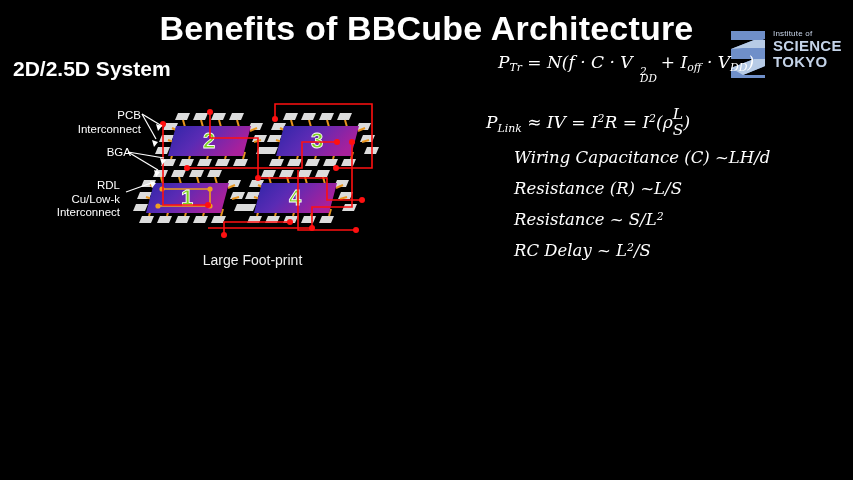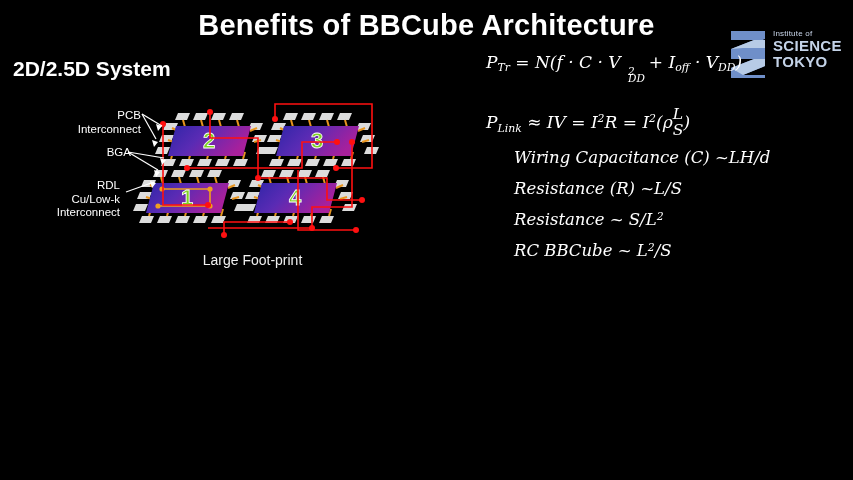--- a/index.html
+++ b/index.html
@@ -2,21 +2,21 @@
 <html><head>
 <meta charset="utf-8">
 <style>
   html,body{margin:0;padding:0;background:#000;}
   body{width:853px;height:480px;overflow:hidden;font-family:"Liberation Sans",sans-serif;}
   #slide{position:relative;width:853px;height:480px;background:#000;color:#fff;}
 
   
   #title{
     position:absolute;left:0;top:9px;width:853px;text-align:center;
-    font-family:"Liberation Sans",sans-serif;font-weight:bold;font-size:29px;
+    font-family:"Liberation Sans",sans-serif;font-weight:bold;font-size:34px;
     letter-spacing:.2px;color:#ffffff;white-space:nowrap;
   }
 
   
   #logo{position:absolute;left:727px;top:24px;width:118px;height:58px;}
   #logo-mark{position:absolute;left:0;top:4px;width:42px;height:50px;}
   #logo-text{position:absolute;left:46px;top:6px;width:72px;line-height:1;}
   .lg-small{font-size:8px;color:#c9d6ea;font-weight:normal;letter-spacing:.2px;}
   .lg-big{font-size:15px;color:#c4d3e8;font-weight:bold;letter-spacing:.3px;line-height:1.08;}
 
@@ -39,21 +39,21 @@
     line-height:1.18;white-space:nowrap;
   }
   #lbl-pcb{left:0px;top:109px;width:141px;}
   #lbl-wb{left:0px;top:146px;width:131px;}
   #lbl-rdl{left:0px;top:179px;width:120px;}
 
   
   #eqs{position:absolute;left:486px;top:52px;width:330px;
        font-family:"DejaVu Serif",serif;color:#fff;}
   .eq{white-space:nowrap;font-style:italic;}
-  #eq1{position:absolute;left:0;top:0;font-size:17px;}
+  #eq1{position:absolute;left:12px;top:0;font-size:17px;}
   #eq2{position:absolute;left:0;top:34px;font-size:17px;margin-top:20px;}
   .sub{font-size:.64em;vertical-align:-0.32em;font-style:italic;}
   .sup{font-size:.64em;vertical-align:0.55em;font-style:italic;}
   .frac{display:inline-block;vertical-align:-0.42em;text-align:center;font-size:.92em;line-height:1.0;}
   .frac .num{display:block;}
   .frac .den{display:block;}
   .subsup{display:inline-block;vertical-align:baseline;position:relative;width:1.35em;}
   .subsup .s{position:absolute;left:.72em;top:.42em;font-size:.62em;}
   .subsup .u{position:absolute;left:.72em;top:-.30em;font-size:.62em;}
 
@@ -326,17 +326,17 @@
     <div class="rel-line">
       <span>Wiring Capacitance (C) ~LH/d</span>
     </div>
     <div class="rel-line">
       <span>Resistance (R) ~L/S</span>
     </div>
     <div class="rel-line">
       <span>Resistance ~ S/L</span><sup>2</sup>
     </div>
     <div class="rel-line">
-      <span>RC BBCube ~ L</span><sup>2</sup><span>/S</span>
+      <span>RC Delay ~ L</span><sup>2</sup><span>/S</span>
     </div>
   </div>
 
 </div>
 
 </body></html>

